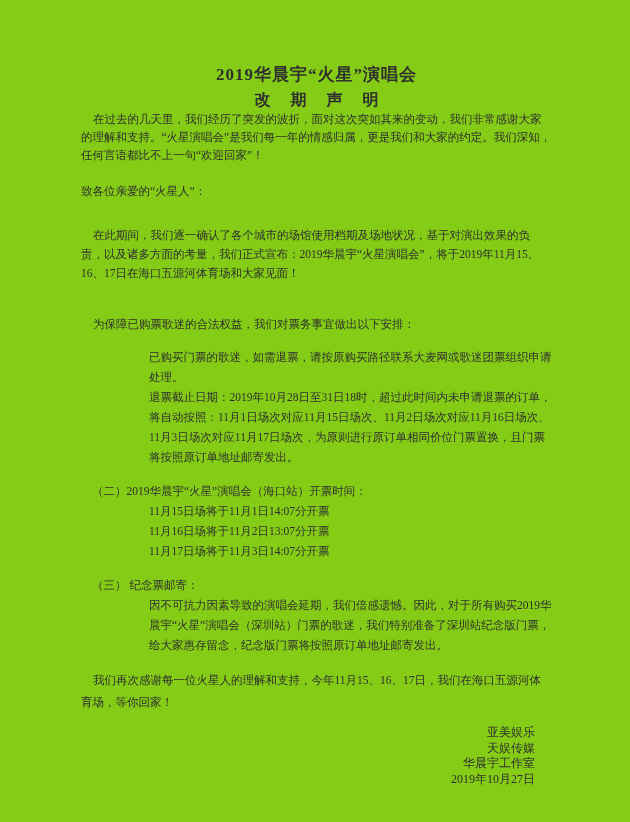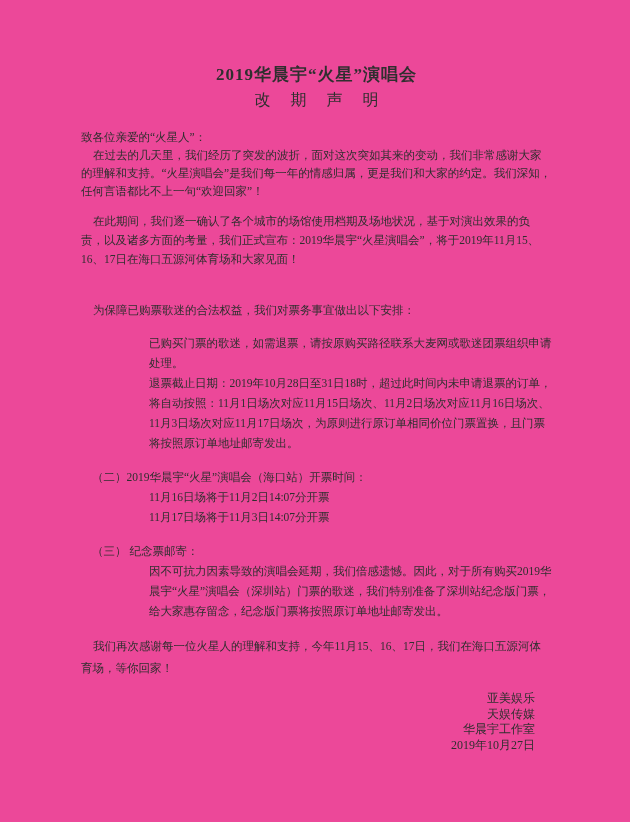--- a/index.html
+++ b/index.html
@@ -5,44 +5,44 @@
   * { margin: 0; padding: 0; box-sizing: border-box; }
   html, body { background: #ffffff; }
   body {
     width: 630px; height: 822px;
     font-family: "Liberation Serif", "DejaVu Serif", serif;
     color: #2f2f2f;
     -webkit-font-smoothing: antialiased;
   }
   .page {
     width: 630px; height: 822px;
-    background: #ec4899;
+    background: #84cc16;
     padding: 64px 78px 0 81px;
     overflow: hidden;
   }
   .doc-title {
     text-align: center;
     font-size: 17px;
     font-weight: bold;
     letter-spacing: 1px;
     line-height: 22px;
   }
   .doc-subtitle {
     text-align: center;
     font-size: 16px;
-    font-weight: normal;
+    font-weight: bold;
     letter-spacing: 8px;
     line-height: 20px;
     margin-top: 4px;
     text-indent: 8px; 
   }
   .body-text { font-size: 11.5px; line-height: 18px; }
   .salutation { margin-top: 18px; }
   .indent { text-indent: 12px; }
-  .p2 { margin-top: 12px; line-height: 19px; }
+  .p2 { margin-top: 26px; line-height: 19px; }
   .p3 { margin-top: 32px; }
   .section { margin-top: 14px; }
   .section-heading {
     margin-left: 11px;
     font-size: 11.5px;
     line-height: 20px;
   }
   .section-body {
     margin-left: 68px;
     font-size: 11.5px;
@@ -59,36 +59,37 @@
   }
 </style>
 </head>
 <body>
 
 <div class="page">
 
   <h1 class="doc-title">2019华晨宇“火星”演唱会</h1>
   <h2 class="doc-subtitle">改 期 声 明</h2>
 
+  <p class="body-text indent">在过去的几天里，我们经历了突发的波折，面对这次突如其来的变动，我们非常感谢大家的理解和支持。“火星演唱会”是我们每一年的情感归属，更是我们和大家的约定。我们深知，任何言语都比不上一句“欢迎回家”！</p>
   <p class="body-text salutation">致各位亲爱的“火星人”：</p>
-  <p class="body-text indent">在过去的几天里，我们经历了突发的波折，面对这次突如其来的变动，我们非常感谢大家的理解和支持。“火星演唱会”是我们每一年的情感归属，更是我们和大家的约定。我们深知，任何言语都比不上一句“欢迎回家”！</p>
   <p class="body-text indent p2">在此期间，我们逐一确认了各个城市的场馆使用档期及场地状况，基于对演出效果的负责，以及诸多方面的考量，我们正式宣布：2019华晨宇“火星演唱会”，将于2019年11月15、16、17日在海口五源河体育场和大家见面！</p>
   <p class="body-text indent p3">为保障已购票歌迷的合法权益，我们对票务事宜做出以下安排：</p>
 
   <div class="section">
     <div class="section-body">
       <p>已购买门票的歌迷，如需退票，请按原购买路径联系大麦网或歌迷团票组织申请处理。</p>
       <p>退票截止日期：2019年10月28日至31日18时，超过此时间内未申请退票的订单，将自动按照：11月1日场次对应11月15日场次、11月2日场次对应11月16日场次、11月3日场次对应11月17日场次，为原则进行原订单相同价位门票置换，且门票将按照原订单地址邮寄发出。</p>
     </div>
   </div>
 
   <div class="section">
     <p class="section-heading"><span>（二）</span><span>2019华晨宇“火星”演唱会（海口站）开票时间：</span></p>
     <div class="section-body">
-      <p>11月16日场将于11月2日14:07分开票</p>
+      <p>11月15日场将于11月1日14:07分开票</p>
+      <p>11月16日场将于11月2日13:07分开票</p>
       <p>11月17日场将于11月3日14:07分开票</p>
     </div>
   </div>
 
   <div class="section">
     <p class="section-heading"><span>（三）</span><span> 纪念票邮寄：</span></p>
     <div class="section-body">
       <p>因不可抗力因素导致的演唱会延期，我们倍感遗憾。因此，对于所有购买2019华晨宇“火星”演唱会（深圳站）门票的歌迷，我们特别准备了深圳站纪念版门票，给大家惠存留念，纪念版门票将按照原订单地址邮寄发出。</p>
     </div>
   </div>

